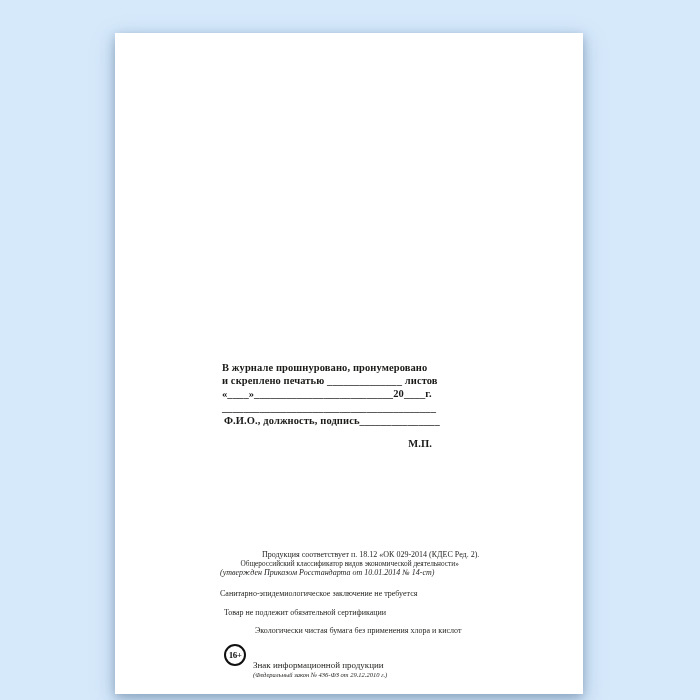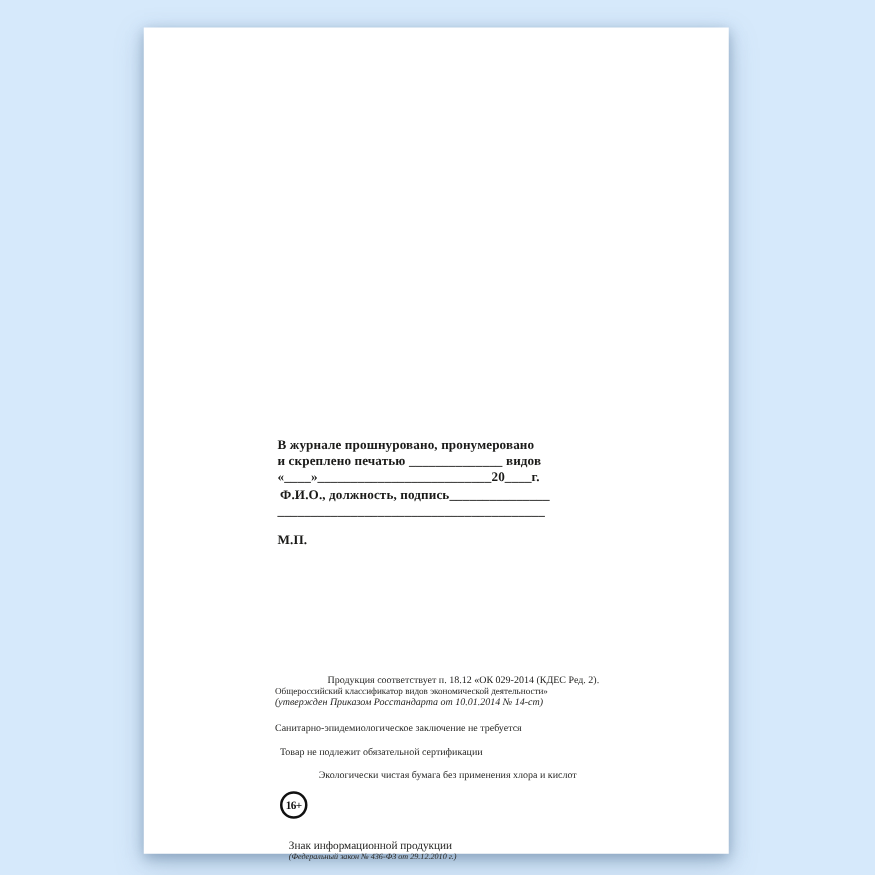--- a/index.html
+++ b/index.html
@@ -11,54 +11,54 @@
   html,body{margin:0;padding:0;width:700px;height:700px;overflow:hidden;}
   body{
     background:var(--background);
     font-family:"Liberation Serif", serif;
     color:var(--ink);
     position:relative;
   }
   .scene{position:absolute;inset:0;}
   .paper{
     position:absolute;
-    left:115px;top:22px;width:468px;height:661px;
+    left:115px;top:33px;width:468px;height:661px;
     background:var(--paper);
     box-shadow:0 3px 10px var(--shadow), 0 8px 22px rgba(110,140,172,0.35);
   }
   
   .stamp-block{
     position:absolute;
     left:107px;top:328px;width:212px;
     font-size:10.5px;line-height:13.2px;
     font-weight:700;
     letter-spacing:0.1px;
     color:#1a1a18;
   }
   .s-line{white-space:nowrap;}
   .s-line.fio{padding-left:2px;}
   .seal{
     margin-top:10px;
-    text-align:left;
+    text-align:right;
     padding-right:2px;
     white-space:nowrap;
   }
   
   .f-note{position:absolute;white-space:nowrap;color:#262624;}
   .f-class{position:absolute;left:105px;top:517px;color:#262624;}
   .f-class .l1{font-size:8px;line-height:9px;white-space:nowrap;margin-left:42px;}
-  .f-class .l2{font-size:7.3px;line-height:9px;white-space:nowrap;}
+  .f-class .l2{font-size:7.3px;line-height:9px;white-space:nowrap;text-align:center;}
   .f-class .l3{font-size:8px;line-height:9px;font-style:italic;white-space:nowrap;}
   .sanitary{left:105px;top:556px;font-size:8px;}
   .cert{left:109px;top:575px;font-size:8px;}
   .eco{left:108px;top:593px;font-size:8px;margin-left:32px;}
   
   .age-row{
     position:absolute;left:109px;top:611px;
-    display:flex;align-items:flex-start;flex-direction:column;
+    display:flex;align-items:flex-start;
   }
   .age-circle{
     width:18px;height:18px;
     border:2px solid #111;
     border-radius:50%;
     background:#fff;
     display:flex;align-items:center;justify-content:center;
     font-size:9px;font-weight:700;letter-spacing:-0.5px;
     color:#111;
     flex:0 0 auto;
@@ -68,24 +68,24 @@
   .age-law{font-size:6.5px;line-height:8px;font-style:italic;white-space:nowrap;margin-top:1px;}
 </style>
 </head>
 <body>
 
 <div class="scene">
   <div class="paper">
 
     <div class="stamp-block">
       <div class="s-line">В журнале прошнуровано, пронумеровано</div>
-      <div class="s-line">и скреплено печатью ______________ видов</div>
+      <div class="s-line">и скреплено печатью ______________ листов</div>
       <div class="s-line">«____»__________________________20____г.</div>
+      <div class="s-line">________________________________________</div>
       <div class="s-line fio">Ф.И.О., должность, подпись_______________</div>
-      <div class="s-line">________________________________________</div>
       <div class="seal">М.П.</div>
     </div>
 
     <div class="f-class">
       <div class="l1">Продукция соответствует п. 18.12 «ОК 029-2014 (КДЕС Ред. 2).</div>
       <div class="l2">Общероссийский классификатор видов экономической деятельности»</div>
       <div class="l3">(утвержден Приказом Росстандарта от 10.01.2014 № 14-ст)</div>
     </div>
 
     <div class="f-note sanitary">Санитарно-эпидемиологическое заключение не требуется</div>

